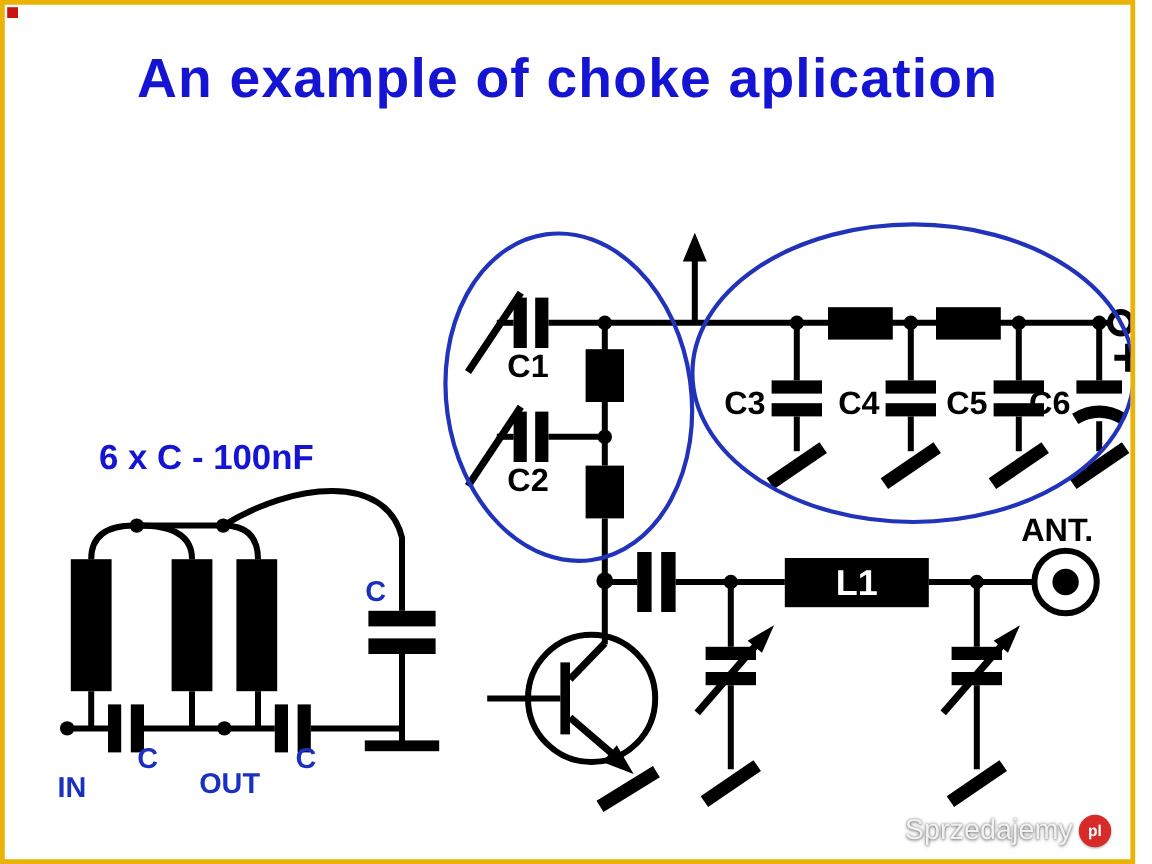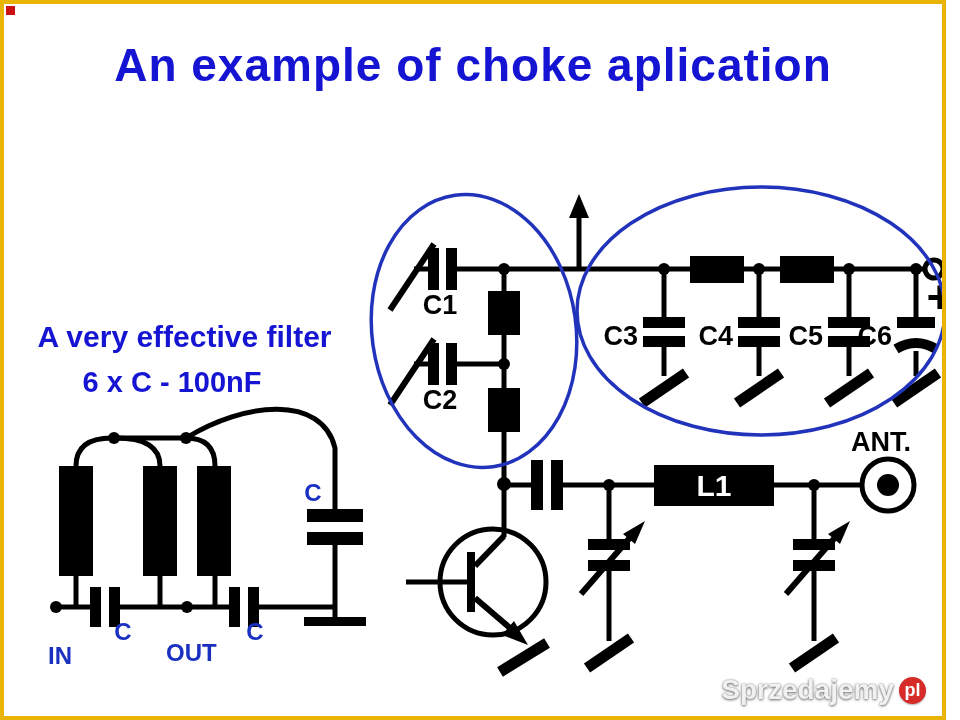--- a/index.html
+++ b/index.html
@@ -32,39 +32,38 @@
   .gnd{stroke:#000;stroke-width:11;fill:none;}
   .plate{fill:#000;stroke:none;}
   .dot{fill:#000;}
   .ell{stroke:#2233bb;stroke-width:3.5;fill:none;}
   .lbl-black{font-family:"Liberation Sans",sans-serif;font-weight:bold;font-size:27px;fill:#000;}
   .lbl-blue{font-family:"Liberation Sans",sans-serif;font-weight:bold;font-size:24px;fill:#1a30c0;}
   .lbl-white{font-family:"Liberation Sans",sans-serif;font-weight:bold;font-size:30px;fill:#fff;}
   .lbl-plus{font-family:"Liberation Sans",sans-serif;font-weight:bold;font-size:46px;fill:#000;}
   .watermark{position:absolute;right:16px;bottom:10px;display:flex;align-items:center;gap:5px;}
   .wm-text{
-    font-size:28px;font-weight:bold;color:#f1f1f1;
+    font-size:24px;font-weight:normal;color:#f1f1f1;
     text-shadow:0 1px 3px rgba(0,0,0,.55), 0 0 2px rgba(0,0,0,.35);
   }
   .wm-badge{
     width:27px;height:27px;border-radius:50%;background:#d62b28;color:#fff;
-    font-size:18px;font-weight:bold;display:flex;align-items:center;justify-content:center;
+    font-size:13px;font-weight:bold;display:flex;align-items:center;justify-content:center;
     box-shadow:0 1px 2px rgba(0,0,0,.3);
   }
 </style>
 </head>
 <body>
 
 <div class="canvas">
 
   <div class="corner-mark"></div>
 
   <div class="title">An example of choke aplication</div>
 
-  <div class="note1">A very effective filter</div>
   <div class="note2">6 x C - 100nF</div>
 
   <svg class="schematic" width="960" height="720" viewBox="0 0 960 720">
 
     <g>
 
       <rect class="plate" x="55" y="462" width="34" height="110"></rect>
       <rect class="plate" x="139" y="462" width="34" height="110"></rect>
       <rect class="plate" x="193" y="462" width="34" height="110"></rect>
 

